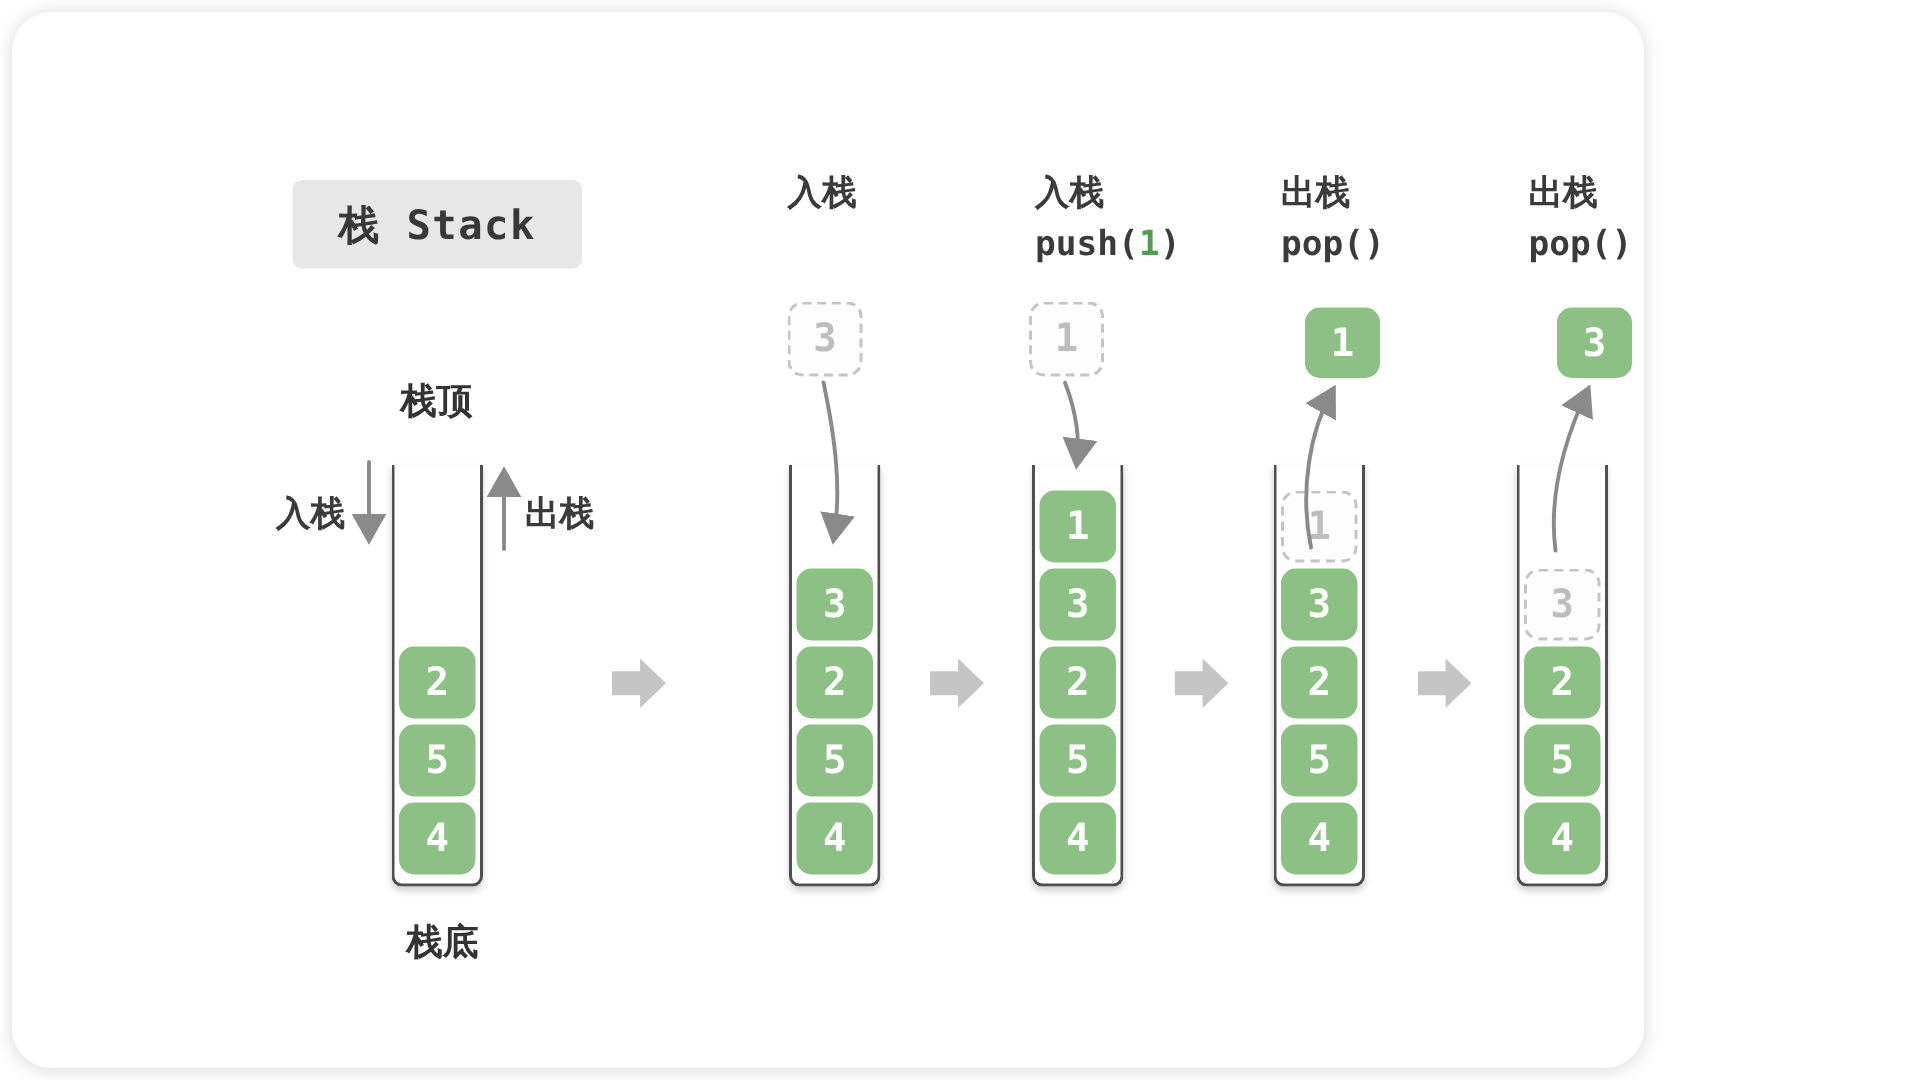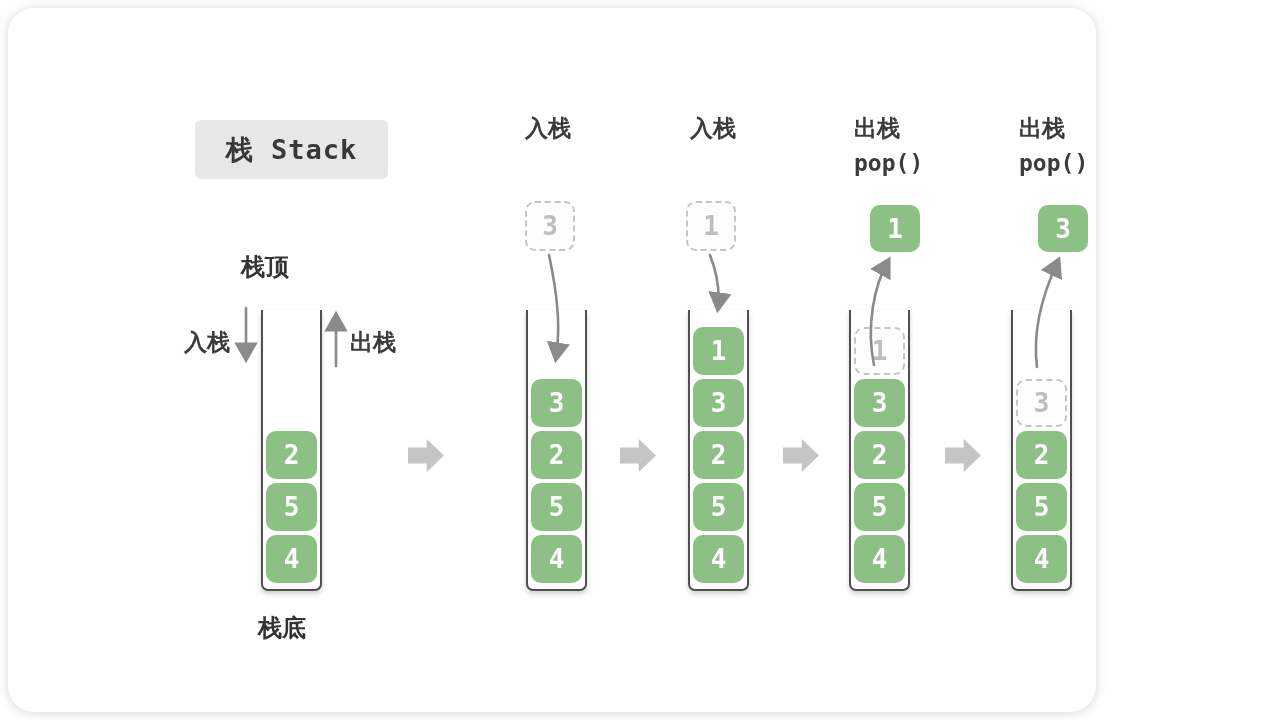--- a/index.html
+++ b/index.html
@@ -16,21 +16,21 @@
   .title-box{position:absolute;left:187px;top:112px;width:193px;height:59px;background:var(--title-bg);
     border-radius:6px;display:flex;align-items:center;justify-content:center;
     font-family:"DejaVu Sans Mono","Liberation Mono",monospace;font-size:27px;font-weight:600;color:#383838;letter-spacing:1px;}
 
   .op-header{position:absolute;top:106px;width:160px;}
   .op-label{font-size:23px;font-weight:700;color:var(--text-dark);line-height:28px;}
   .op-code{margin-top:7px;font-family:"DejaVu Sans Mono","Liberation Mono",monospace;font-size:23px;font-weight:600;color:var(--text-dark);line-height:28px;}
   .op-code .arg{color:var(--code-green);font-weight:700;}
 
   .side-label{position:absolute;font-size:23px;font-weight:700;color:var(--text-dark);}
-  .cap-label{position:absolute;width:100px;font-size:24px;font-weight:700;color:#333;}
+  .cap-label{position:absolute;width:100px;text-align:center;font-size:24px;font-weight:700;color:#333;}
 
   .tube{position:absolute;top:302px;width:61px;height:281px;background:#fff;
     border:2px solid var(--tube-wall);border-top:none;border-radius:0 0 7px 7px;
     box-shadow:0 3px 5px rgba(0,0,0,0.18);}
 
   .cell{position:absolute;width:51px;height:48px;background:var(--box-green);border-radius:10px;
     color:#fff;font-family:"DejaVu Sans Mono","Liberation Mono",monospace;font-size:26px;font-weight:600;
     display:flex;align-items:center;justify-content:center;}
   .cell.ghost{background:#fdfdfd;border:2px dashed var(--ghost-border);color:var(--ghost-text);}
   .float-cell{position:absolute;width:50px;height:50px;border-radius:10px;
@@ -54,32 +54,33 @@
 <div class="canvas">
   <div class="card">
 
     <div class="title-box">栈 Stack</div>
 
     <div class="op-header" style="left:517px">
       <div class="op-label">入栈</div>
     </div>
     <div class="op-header" style="left:682px">
       <div class="op-label">入栈</div>
+      <div class="op-code"><span>push(</span><span class="arg">1</span><span>)</span></div>
     </div>
     <div class="op-header" style="left:846px">
       <div class="op-label">出栈</div>
       <div class="op-code"><span>pop(</span><span class="arg"></span><span>)</span></div>
     </div>
     <div class="op-header" style="left:1011px">
       <div class="op-label">出栈</div>
       <div class="op-code"><span>pop(</span><span class="arg"></span><span>)</span></div>
     </div>
 
     <div class="cap-label" style="left:233px;top:243px">栈顶</div>
-    <div class="cap-label" style="left:250px;top:604px">栈底</div>
+    <div class="cap-label" style="left:237px;top:604px">栈底</div>
     <div class="side-label" style="left:142px;top:319px;width:80px;text-align:right">入栈</div>
     <div class="side-label" style="left:342px;top:319px">出栈</div>
 
     <div class="tube" style="left:253px"></div>
     <div class="cell" style="left:258px;top:423px">2</div>
     <div class="cell" style="left:258px;top:475px">5</div>
     <div class="cell" style="left:258px;top:527px">4</div>
 
     <div class="float-cell dashed" style="left:517px;top:193px">3</div>
     <div class="tube" style="left:518px"></div>

